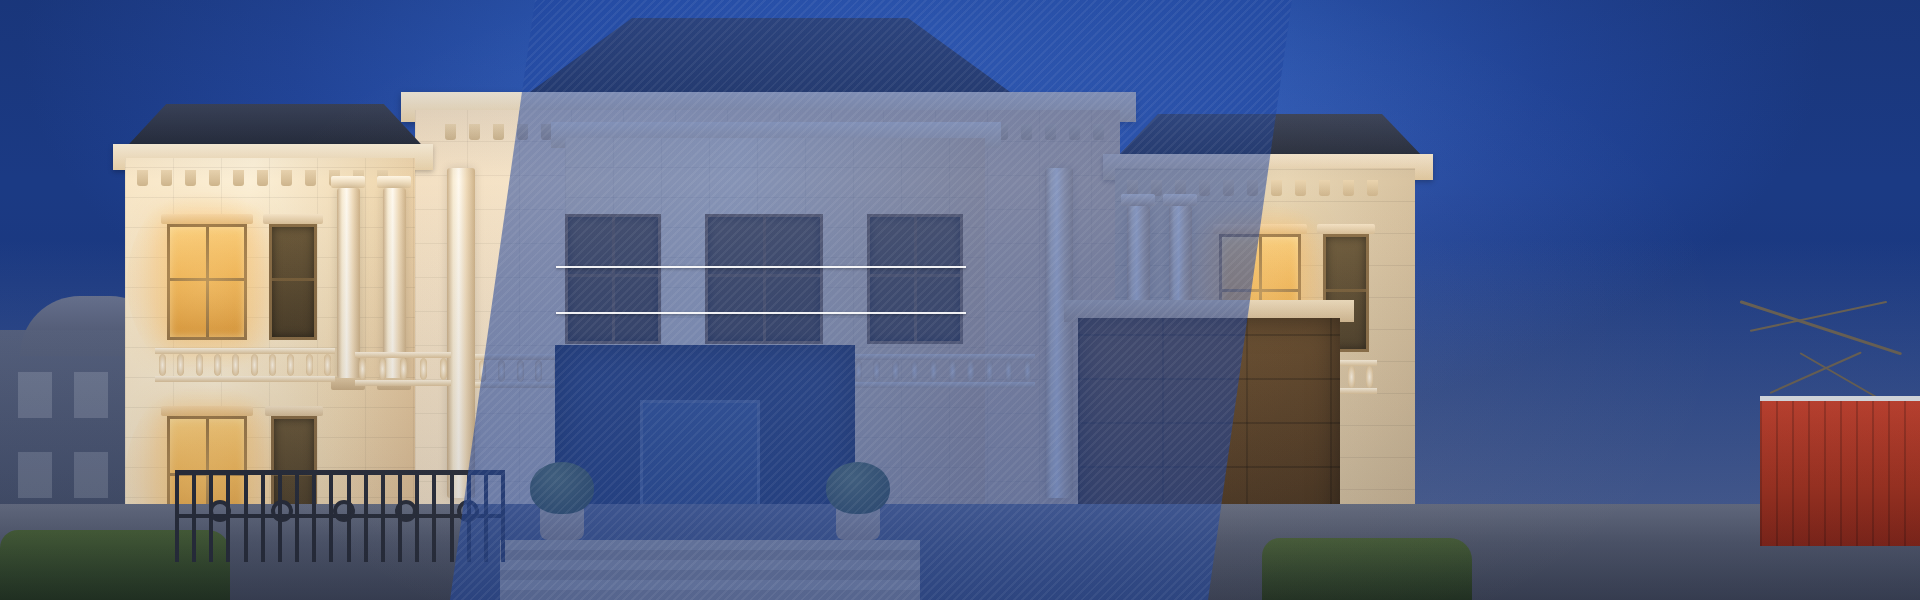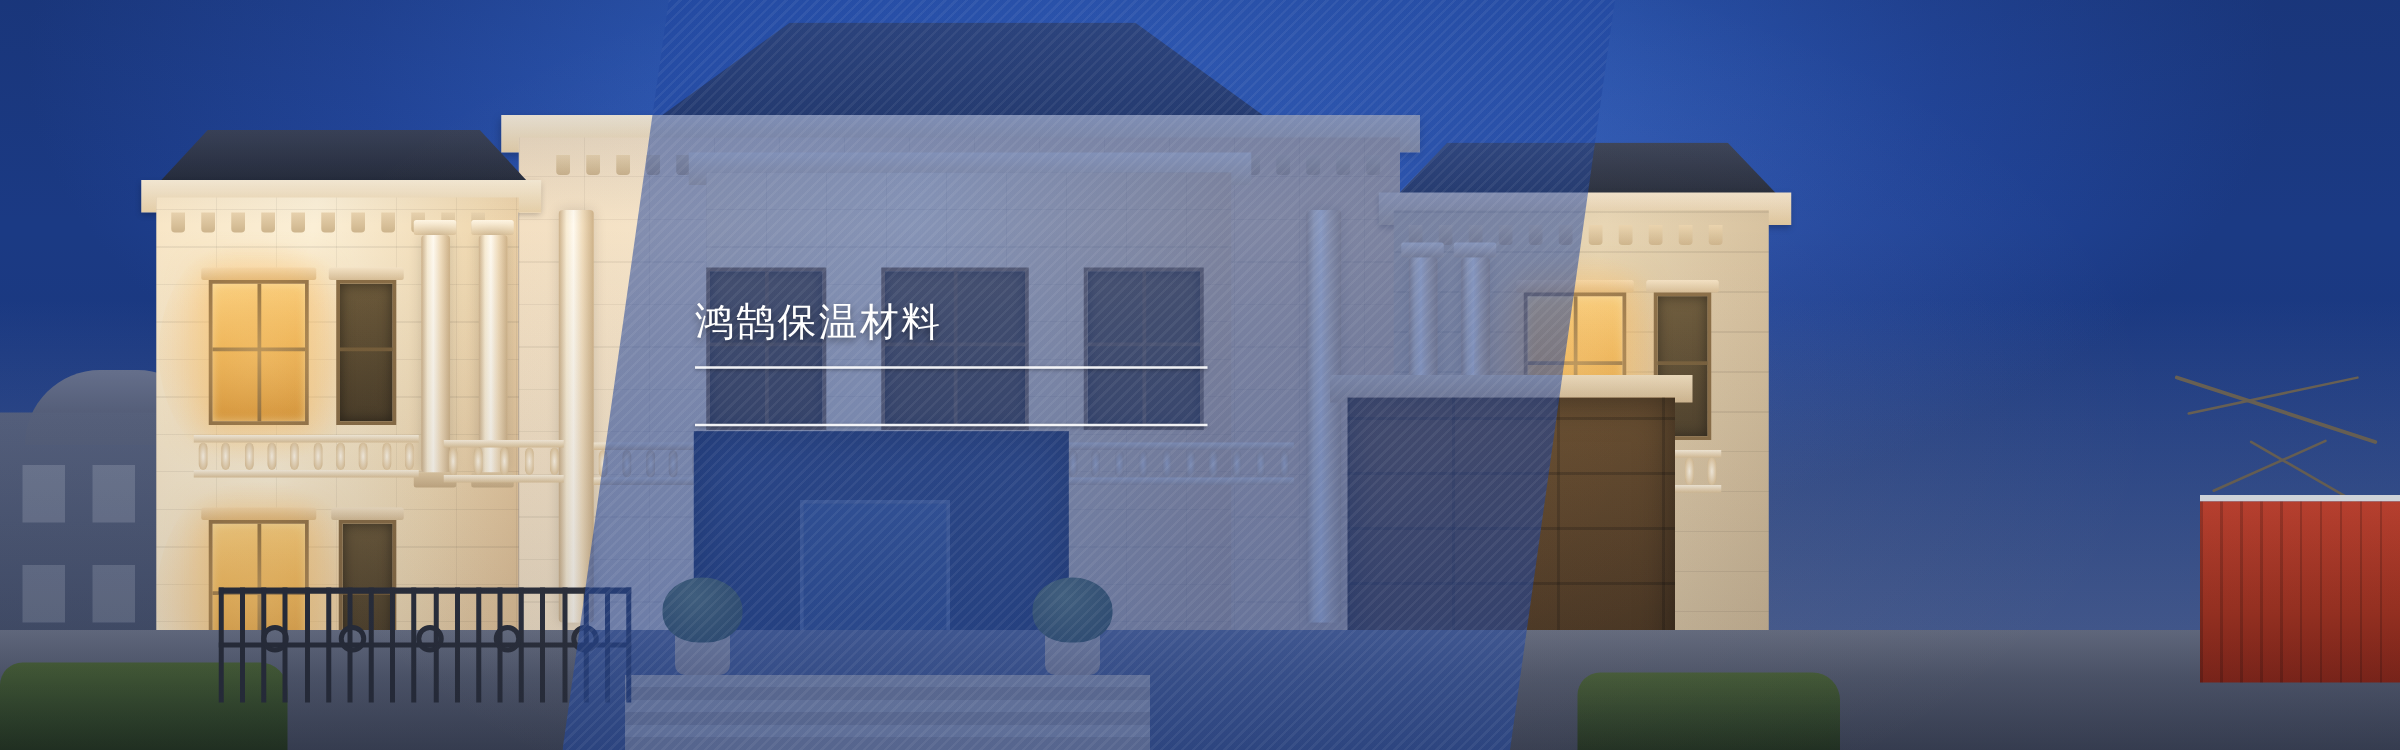--- a/index.html
+++ b/index.html
@@ -537,18 +537,17 @@
 
     <div class="container-red"></div>
 
     <div class="grade"></div>
   </div>
 
   <div class="overlay"></div>
   <div class="overlay-hatch"></div>
 
   <div class="content">
-    <div class="brand">鸿鹄保温材料</div>
     <div class="rule top"></div>
     <div class="rule bottom"></div>
   </div>
 
 </div>
 
 </body></html>

